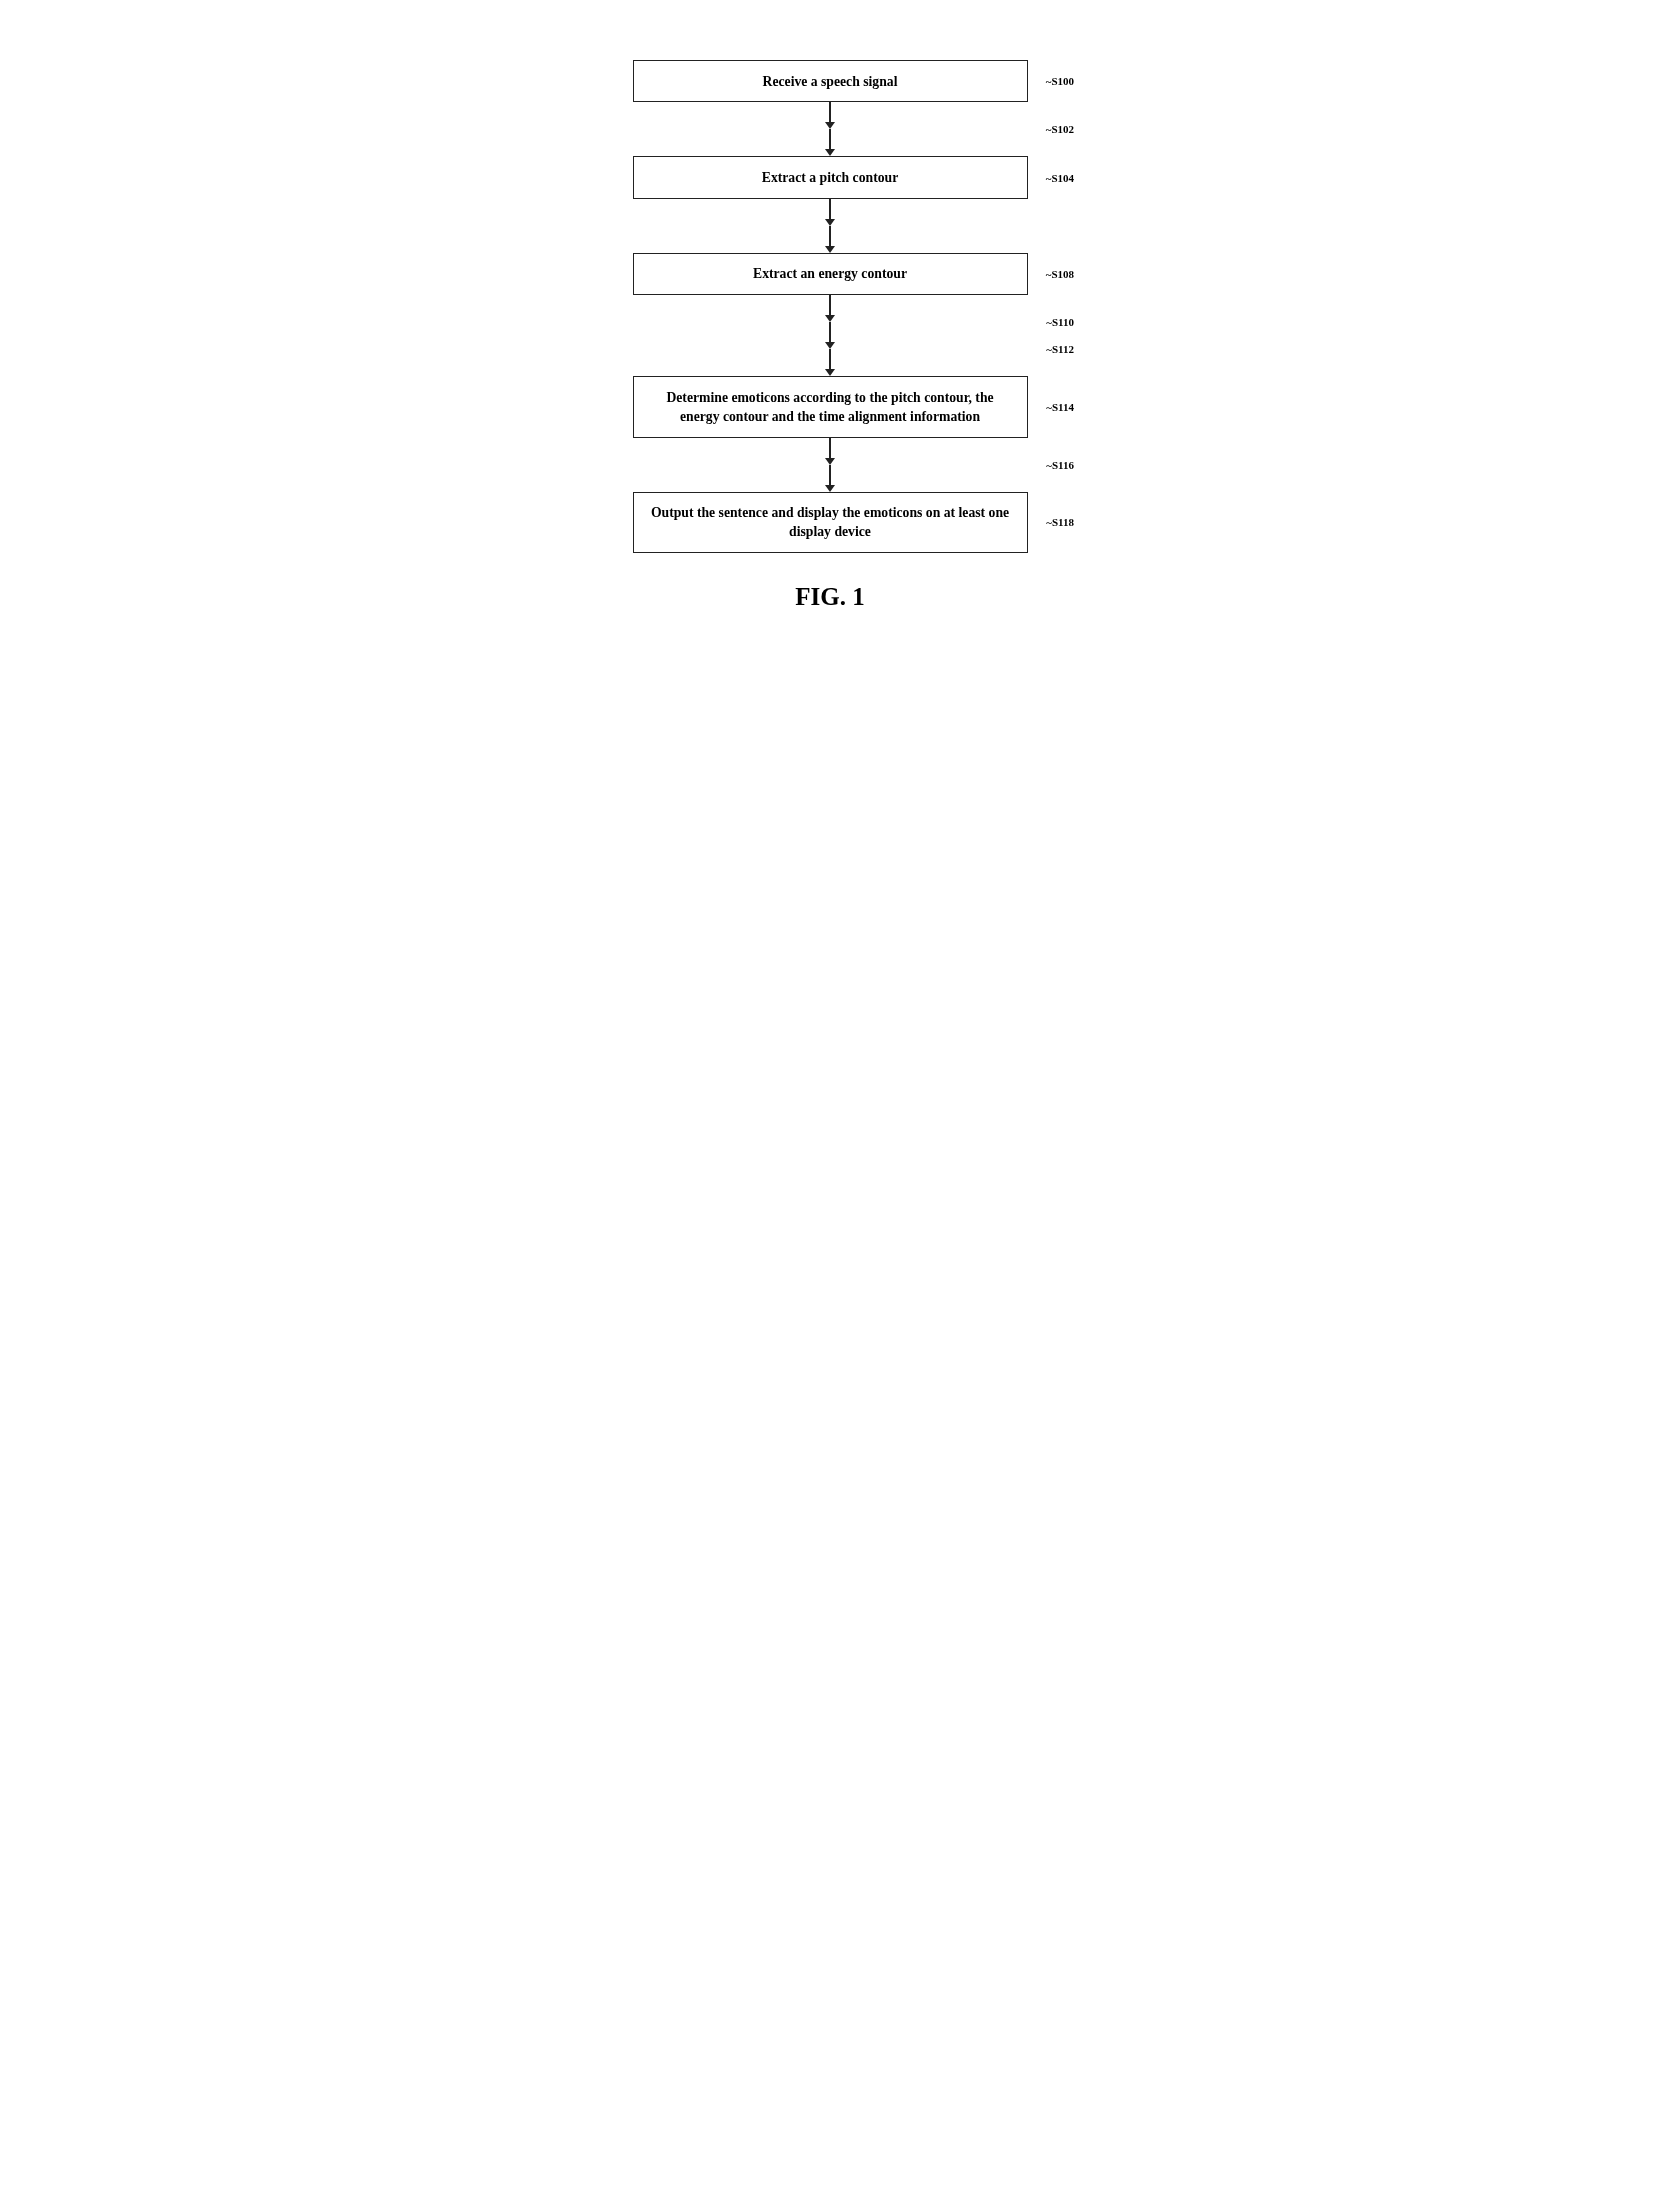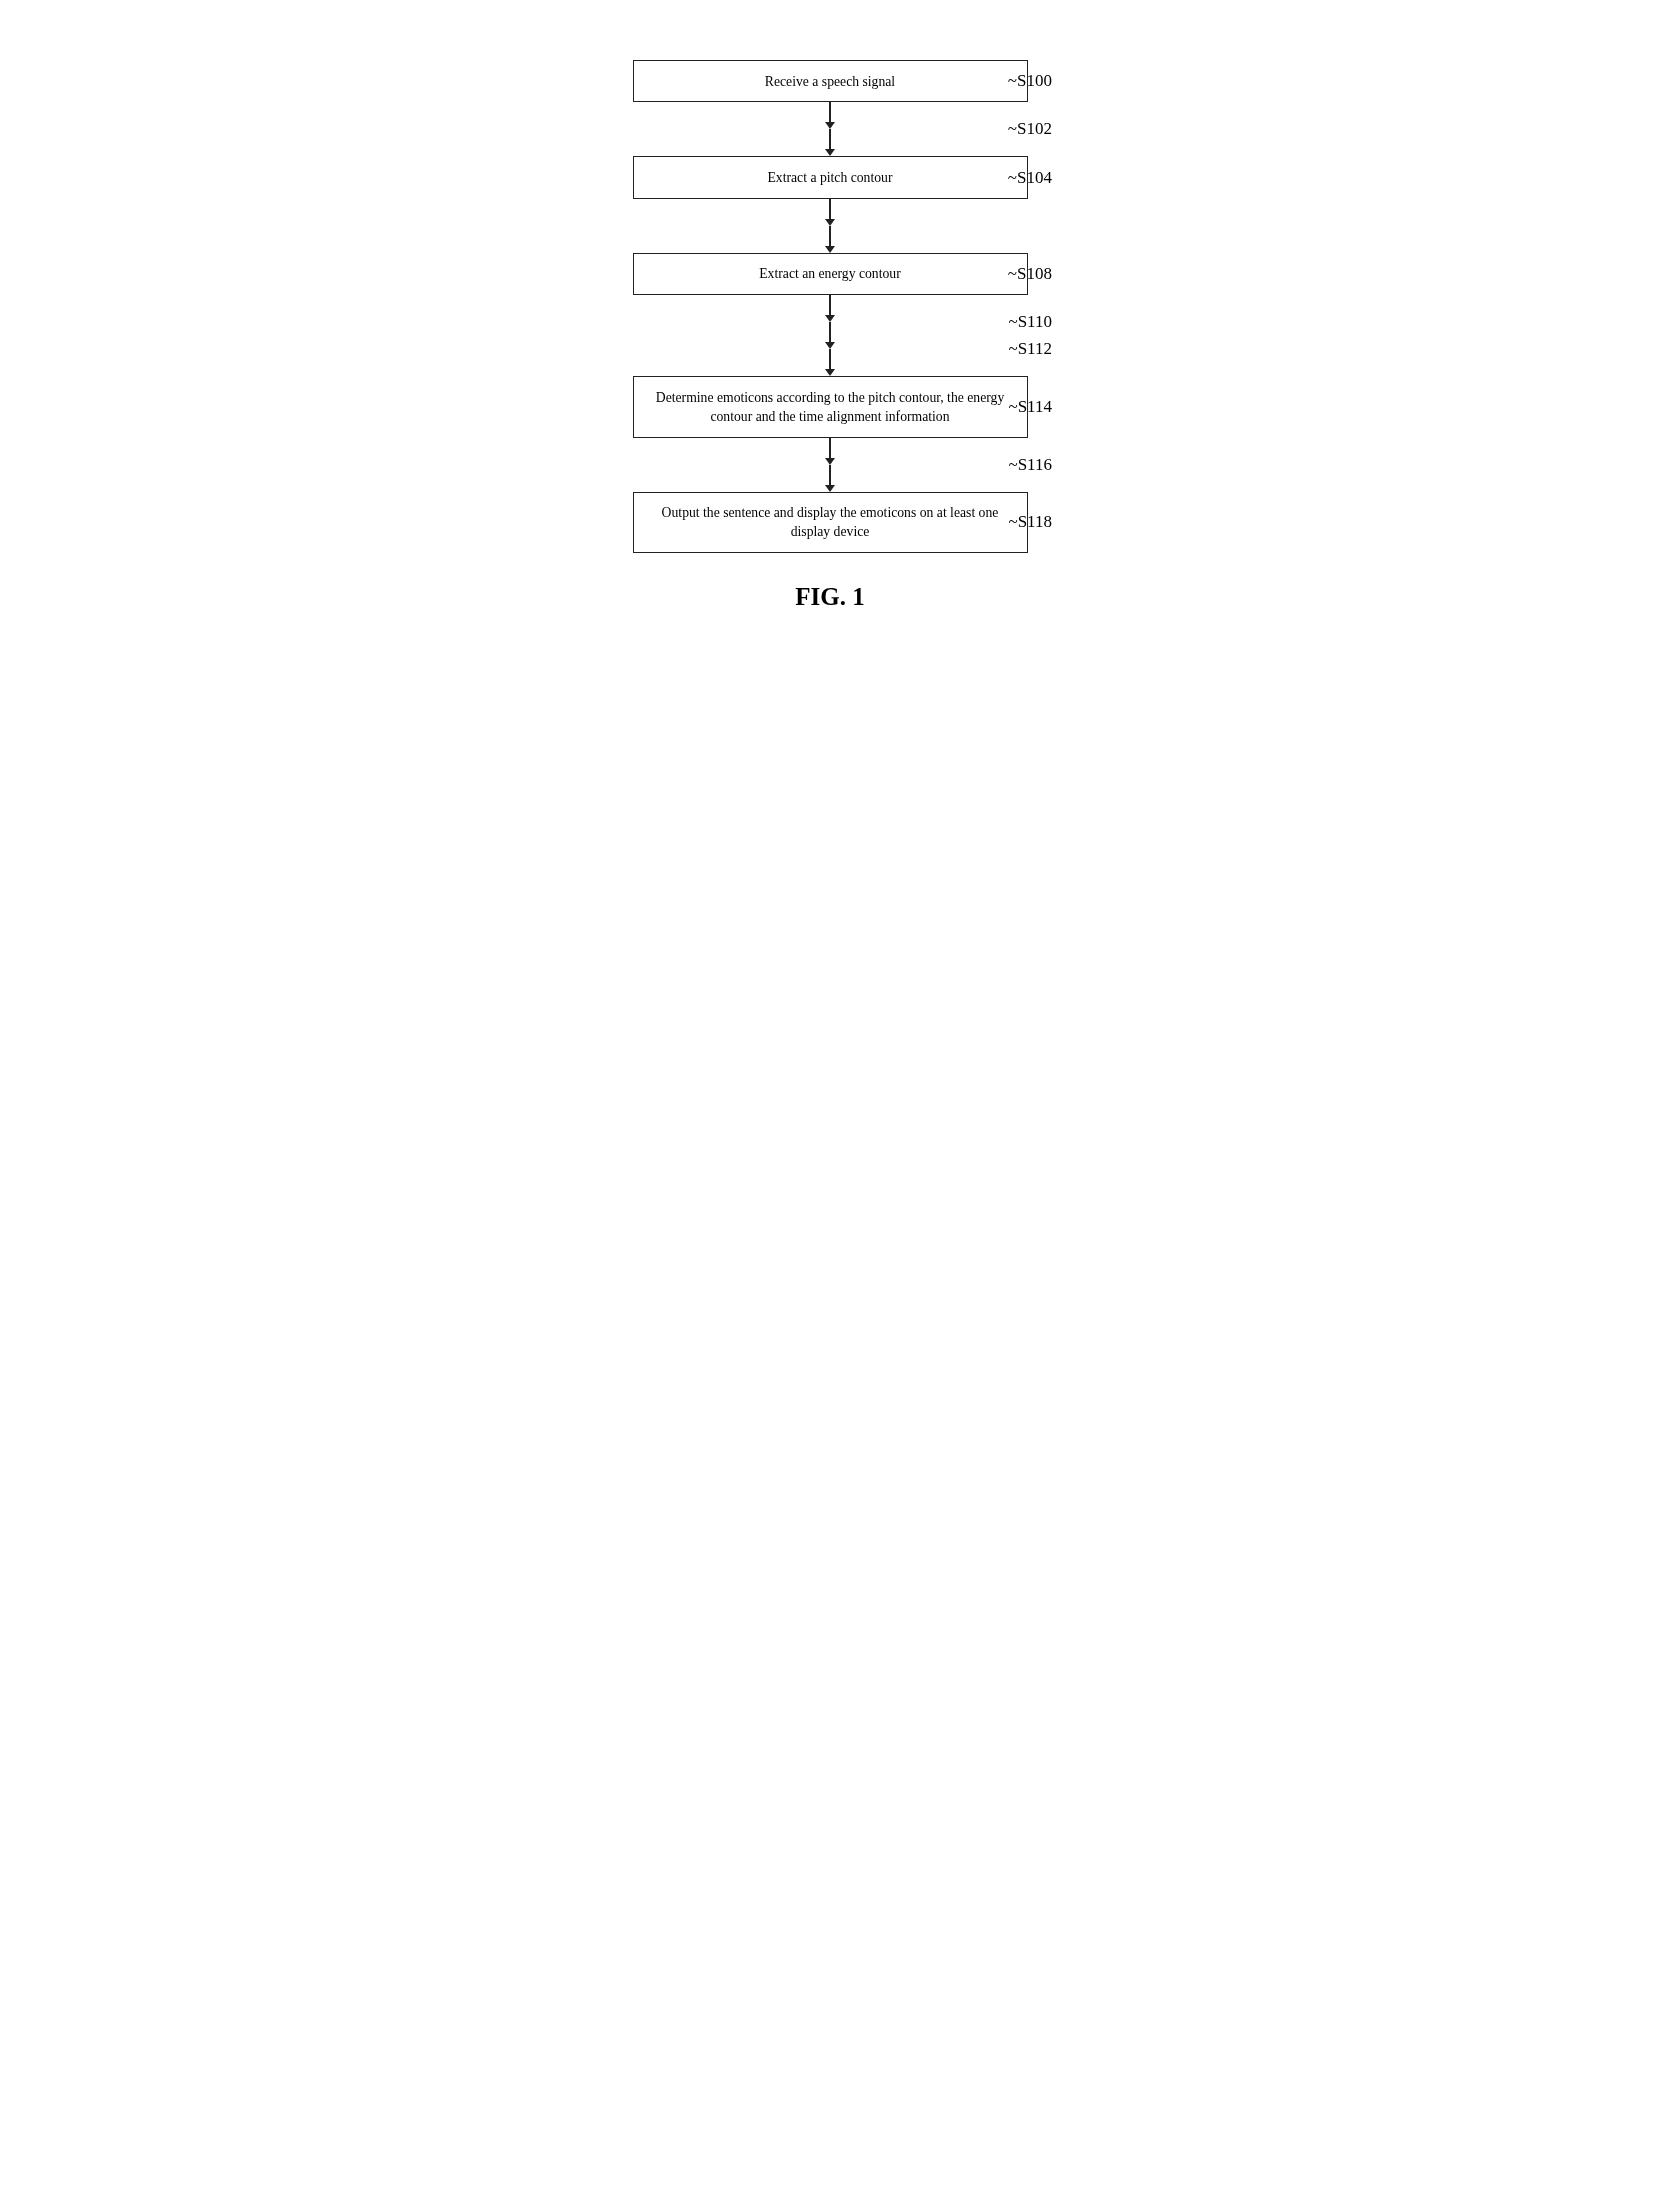--- a/index.html
+++ b/index.html
@@ -24,20 +24,21 @@
       flex-direction: column;
       align-items: center;
       padding: 30px 15px 46px 15px;
     }
 
     .flow-wrapper {
       display: flex;
       flex-direction: column;
       align-items: center;
       width: 100%;
+      font-weight: bold;
     }
 
     .step-row {
       display: flex;
       align-items: center;
       width: 100%;
       justify-content: center;
       position: relative;
     }
 
@@ -50,22 +51,22 @@
       line-height: 1.4;
       width: 395px;
       min-height: 41px;
       display: flex;
       align-items: center;
       justify-content: center;
     }
 
     .step-label {
       position: absolute;
-      right: 29px;
-      font-size: 17px;
+      right: 7px;
+      font-size: 11px;
       white-space: nowrap;
     }
 
     .arrow-down {
       display: flex;
       flex-direction: column;
       align-items: center;
       height: 27px;
     }
 

